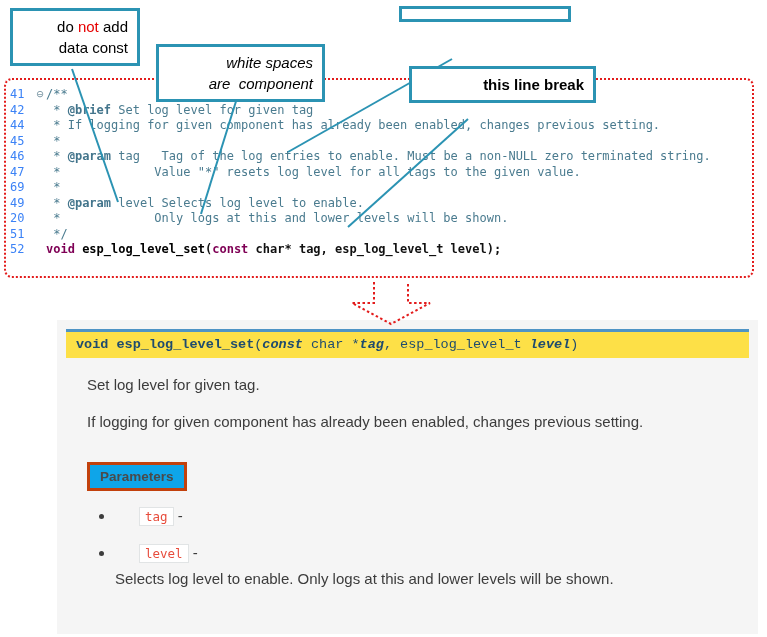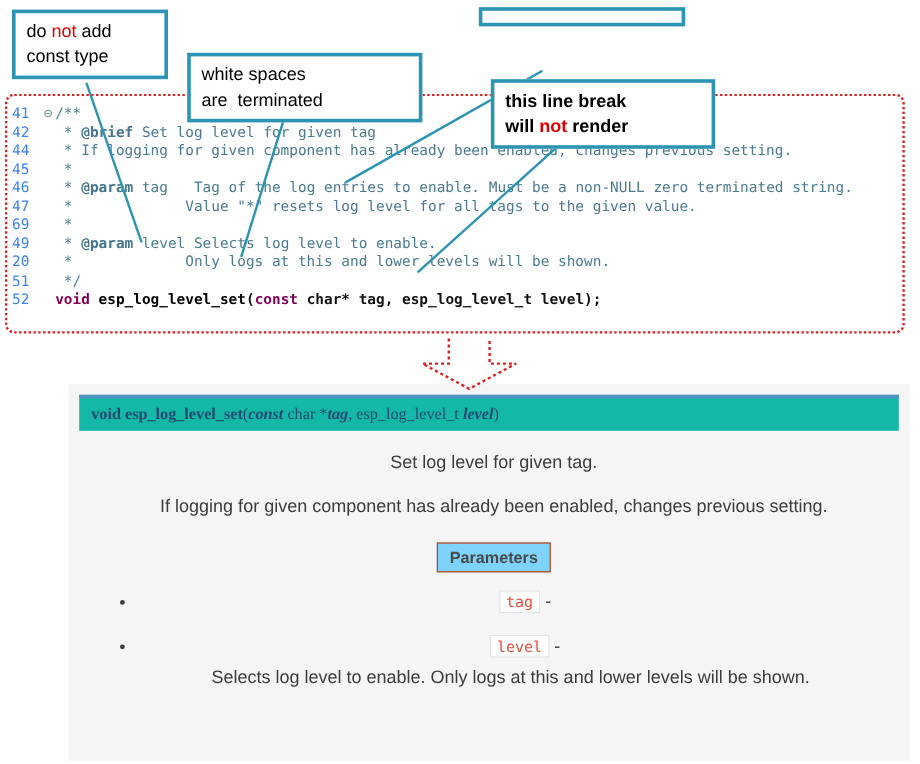--- a/index.html
+++ b/index.html
@@ -2,27 +2,27 @@
 <html><head>
 <meta charset="utf-8">
 <style>
   * { margin:0; padding:0; box-sizing:border-box; }
   body { font-family:"Liberation Sans", sans-serif; background:#fff; }
   .figure { position:relative; width:767px; height:637px; background:#fff; overflow:hidden; }
 
   
   .callout {
     position:absolute; z-index:5; background:#fff;
-    border:3px solid #2b93b3; text-align:left;
+    border:3px solid #2b93b3; text-align:right;
     font-size:15px; color:#000; padding:5px 9px; line-height:1.4;
   }
   .callout div { white-space:pre; }
   .red { color:#e60000; }
   .co1 { left:10px;  top:8px;  width:130px; }
-  .co2 { left:156px; top:44px; width:196px; }
+  .co2 { left:156px; top:44px; width:169px;font-style:italic; }
   .co3 { left:399px; top:6px;  width:172px; }
   .co4 { left:409px; top:66px; width:187px;font-weight:bold; }
 
   
   .code-block {
     position:absolute; z-index:1; left:4px; top:78px; width:750px; height:200px;
     border:2px dotted #e31c1c; border-radius:8px; background:#fff;
     padding:7px 4px 0 4px; overflow:hidden;
   }
   .code-line { font-family:"DejaVu Sans Mono","Liberation Mono",monospace; font-size:12px; line-height:15.5px; white-space:pre; }
@@ -36,33 +36,33 @@
 
   
   .overlay { position:absolute; left:0; top:0; z-index:4; pointer-events:none; }
 
   
   .doc-panel {
     position:absolute; z-index:1; left:57px; top:320px; width:701px; height:314px;
     background:#f5f5f5; overflow:hidden;
   }
   .sig-bar {
-    margin:9px 9px 0 9px; background:#14b8a6; border-top:3px solid #4f94c5;
+    margin:9px 9px 0 9px; background:#fde047; border-top:3px solid #4f94c5;
     padding:5px 10px 6px 10px;
-    font-family:Liberation Serif, serif;
+    font-family:Liberation Mono, monospace;
     font-size:13.5px; color:#1f4b6e;
   }
   .sg-b  { font-weight:bold; }
   .sg-bi { font-weight:bold; font-style:italic; }
   .sg-p  { }
-  .doc-body { margin:0 22px 0 30px; color:#3c3c3c; font-size:15px;text-align:center; }
+  .doc-body { margin:0 22px 0 30px; color:#3c3c3c; font-size:15px; }
   .doc-p { margin-top:16px; line-height:1.4; }
   .params-chip {
-    display:inline-block; margin-top:19px; background:#7dd3fc;
-    border:1px solid #c2410c; padding:4px 10px;
+    display:inline-block; margin-top:30px; background:#0ea5e9;
+    border:3px solid #c2410c; padding:4px 10px;
     font-weight:bold; color:#4a4a4a; font-size:13.5px;
   }
   .param-list { margin:16px 0 0 28px; padding:0; list-style:disc; }
   .param-list li { margin-top:0; }
   .param-list li + li { margin-top:20px; }
   .param-head { font-size:15px; color:#3c3c3c;padding-left:24px; }
   .literal {
     font-family:"DejaVu Sans Mono","Liberation Mono",monospace;
     font-size:12.5px; color:#e74c3c; background:#fff;
     border:1px solid #e1e4e5; padding:1px 5px;
@@ -113,26 +113,25 @@
   <svg class="overlay" width="767" height="637" viewBox="0 0 767 637">
     <line x1="72" y1="69" x2="118" y2="202" stroke="#2b93b3" stroke-width="2"></line>
     <line x1="237" y1="98" x2="201" y2="214" stroke="#2b93b3" stroke-width="2"></line>
     <line x1="452" y1="59" x2="288" y2="152" stroke="#2b93b3" stroke-width="2"></line>
     <line x1="468" y1="119" x2="348" y2="227" stroke="#2b93b3" stroke-width="2"></line>
     <polyline points="374,282 374,303 352,303 391,324 430,303 408,303 408,282" fill="none" stroke="#e31c1c" stroke-width="2" stroke-dasharray="2.5,2.5"></polyline>
   </svg>
 
   <div class="callout co1">
       <div><span>do </span><span class="red">not</span><span> add</span></div>
-      <div><span>const type</span></div>
+      <div><span>data const</span></div>
     </div>
   <div class="callout co2">
       <div><span>white spaces</span></div>
-      <div><span>are  terminated</span></div>
+      <div><span>are  component</span></div>
     </div>
   <div class="callout co3">
     </div>
   <div class="callout co4">
       <div><span>this line break</span></div>
-      <div><span>will </span><span class="red">not</span><span> render</span></div>
     </div>
 
 </div>
 
 </body></html>

